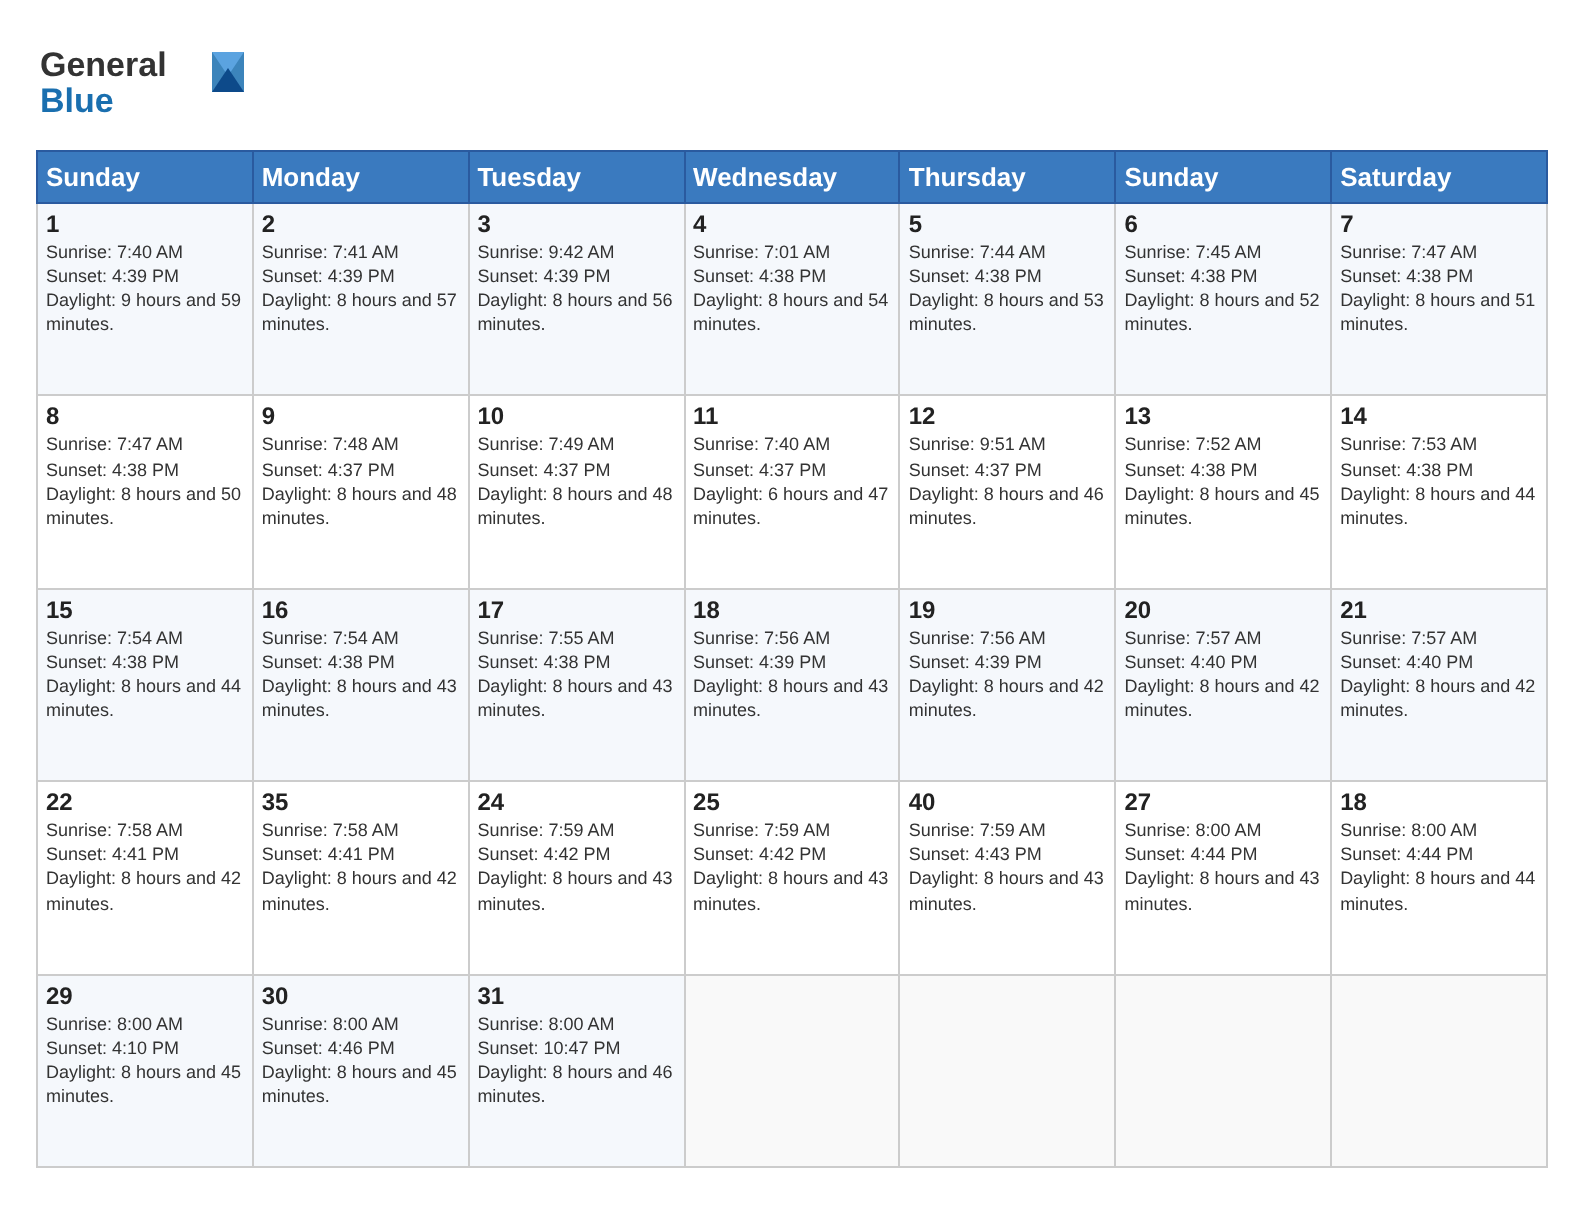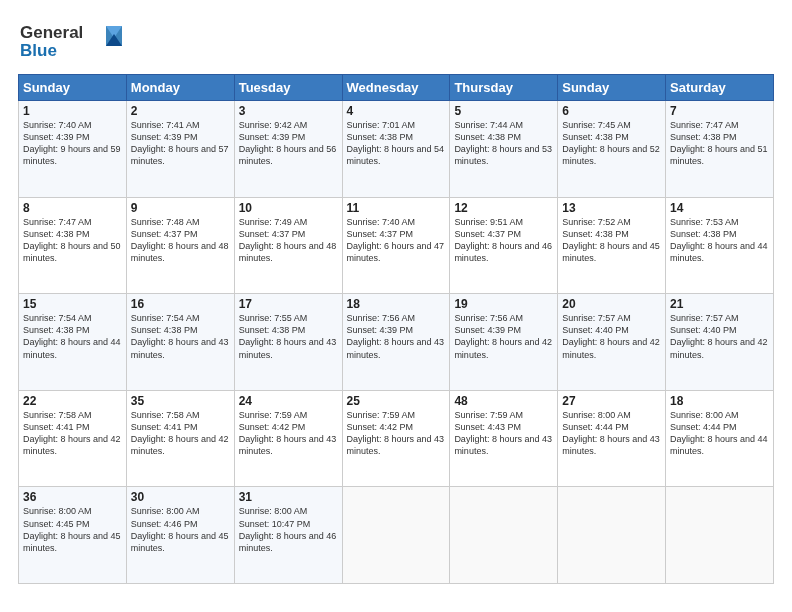--- a/index.html
+++ b/index.html
@@ -321,21 +321,21 @@
       </td>
           <td>
         <span class="day-num">25</span>
         <div class="day-info">
           <span>Sunrise: 7:59 AM</span><br>
           <span>Sunset: 4:42 PM</span><br>
           <span>Daylight: 8 hours and 43 minutes.</span>
         </div>
       </td>
           <td>
-        <span class="day-num">48</span>
+        <span class="day-num">40</span>
         <div class="day-info">
           <span>Sunrise: 7:59 AM</span><br>
           <span>Sunset: 4:43 PM</span><br>
           <span>Daylight: 8 hours and 43 minutes.</span>
         </div>
       </td>
           <td>
         <span class="day-num">27</span>
         <div class="day-info">
           <span>Sunrise: 8:00 AM</span><br>
@@ -347,24 +347,24 @@
         <span class="day-num">18</span>
         <div class="day-info">
           <span>Sunrise: 8:00 AM</span><br>
           <span>Sunset: 4:44 PM</span><br>
           <span>Daylight: 8 hours and 44 minutes.</span>
         </div>
       </td>
         </tr>
         <tr>
           <td>
-        <span class="day-num">36</span>
-        <div class="day-info">
-          <span>Sunrise: 8:00 AM</span><br>
-          <span>Sunset: 4:45 PM</span><br>
+        <span class="day-num">29</span>
+        <div class="day-info">
+          <span>Sunrise: 8:00 AM</span><br>
+          <span>Sunset: 4:10 PM</span><br>
           <span>Daylight: 8 hours and 45 minutes.</span>
         </div>
       </td>
           <td>
         <span class="day-num">30</span>
         <div class="day-info">
           <span>Sunrise: 8:00 AM</span><br>
           <span>Sunset: 4:46 PM</span><br>
           <span>Daylight: 8 hours and 45 minutes.</span>
         </div>

